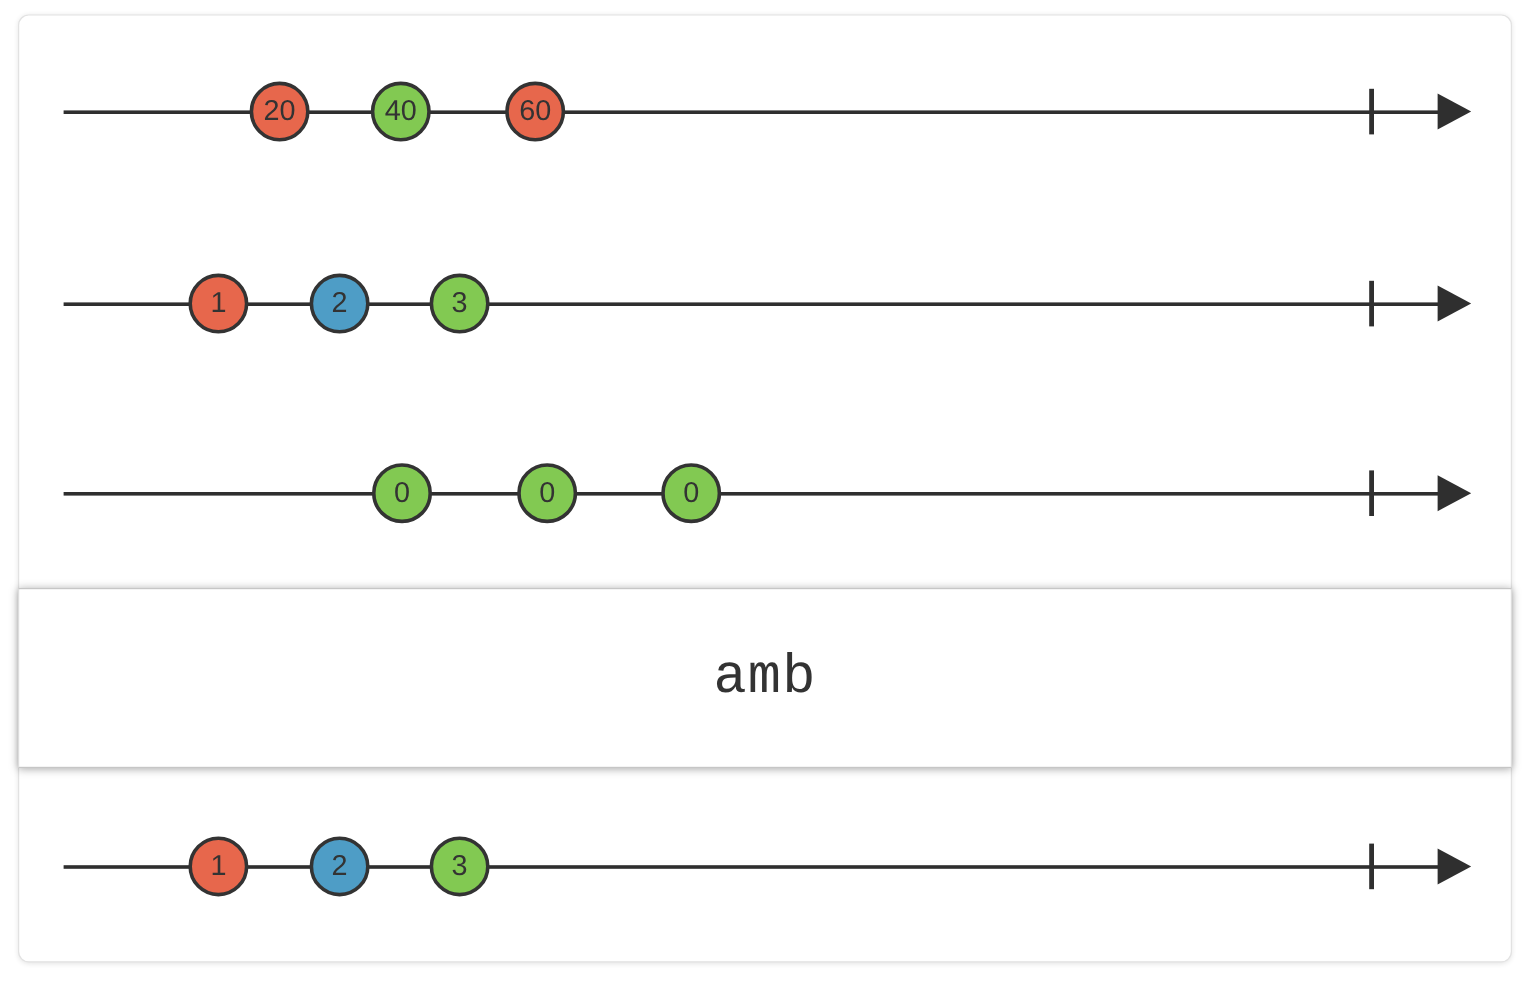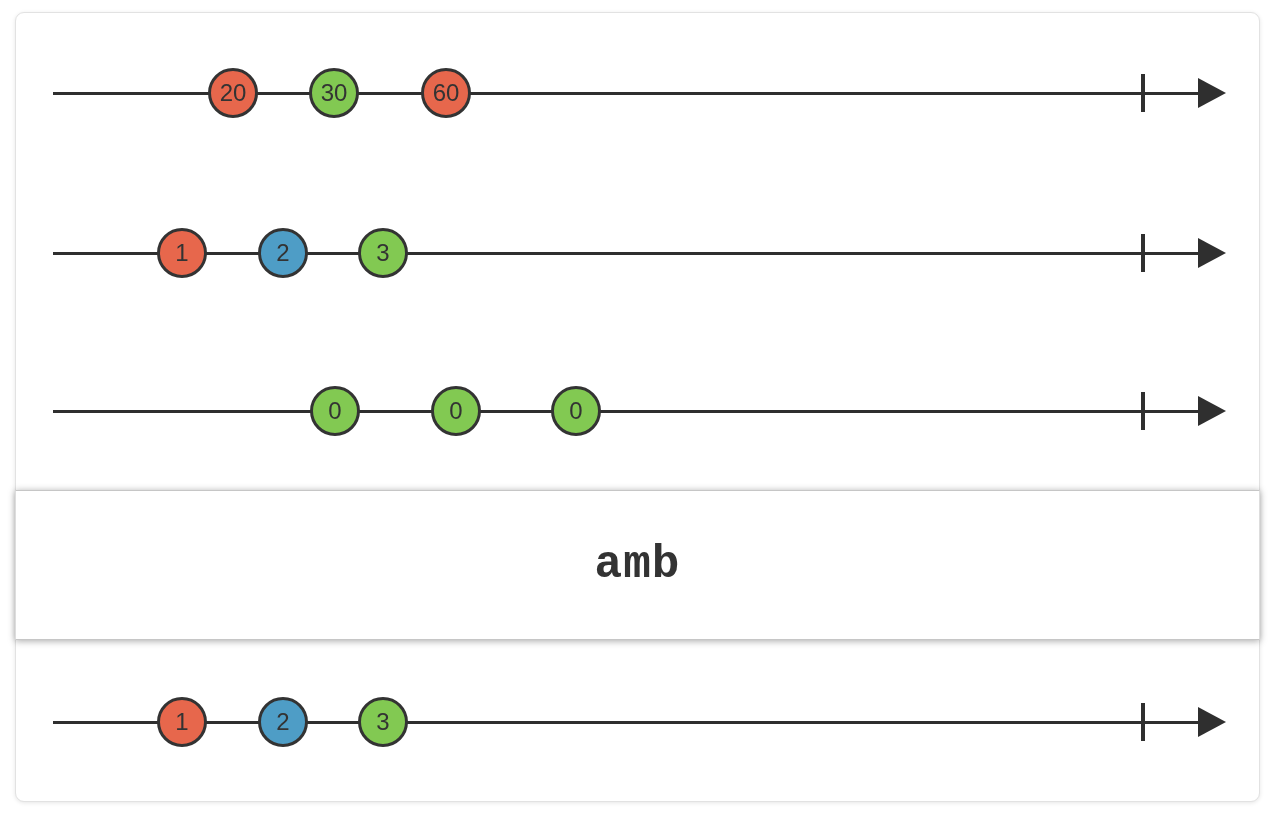--- a/index.html
+++ b/index.html
@@ -12,21 +12,21 @@
     background:#ffffff;border:1px solid #e2e2e2;border-radius:9px;
     box-shadow:0 1px 4px rgba(0,0,0,0.10);
   }
   .operator-box{
     position:absolute;left:15px;top:490px;width:1243px;height:148px;
     background:#ffffff;border:1px solid #c6c6c6;border-left-color:#dddddd;border-right-color:#dddddd;
     box-shadow:0 1px 7px rgba(0,0,0,0.35);
     display:flex;align-items:center;justify-content:center;z-index:5;
   }
   .operator-label{
-    font-family:"Liberation Mono",monospace;font-weight:700;font-size:46px;
+    font-family:"Liberation Mono",monospace;font-weight:400;font-size:46px;
     color:#333333;letter-spacing:1px;
   }
   .timeline{position:absolute;left:0;top:0;width:100%;height:0;z-index:2;}
   .tl-line{position:absolute;height:3px;}
   .tl-tick{position:absolute;width:4px;}
   .tl-arrow{position:absolute;width:0;height:0;border-style:solid;border-color:transparent;}
   .marble{
     position:absolute;width:44px;height:44px;border-radius:50%;
     border:3px solid #333333;display:flex;align-items:center;justify-content:center;
     font-size:24px;color:#333333;box-sizing:content-box;
@@ -38,21 +38,21 @@
 <body>
 
 <div class="stage">
   <div class="card"></div>
   <div id="timelines">
       <div class="timeline">
         <div class="tl-line" style="left: 53px; top: 91.5px; width: 1147px; background: rgb(47, 47, 47);"></div>
         <div class="tl-tick" style="left: 1141px; top: 74px; height: 38px; background: rgb(47, 47, 47);"></div>
         <div class="tl-arrow" style="left: 1198px; top: 78px; border-top-width: 15px; border-bottom-width: 15px; border-left: 28px solid rgb(47, 47, 47);"></div>
         <div class="marble input" style="left: 208px; top: 68px; background: rgb(231, 103, 76);">20</div>
-        <div class="marble input" style="left: 309px; top: 68px; background: rgb(130, 201, 82);">30</div>
+        <div class="marble input" style="left: 309px; top: 68px; background: rgb(130, 201, 82);">40</div>
         <div class="marble input" style="left: 421px; top: 68px; background: rgb(231, 103, 76);">60</div>
       </div>
       <div class="timeline">
         <div class="tl-line" style="left: 53px; top: 251.5px; width: 1147px; background: rgb(47, 47, 47);"></div>
         <div class="tl-tick" style="left: 1141px; top: 234px; height: 38px; background: rgb(47, 47, 47);"></div>
         <div class="tl-arrow" style="left: 1198px; top: 238px; border-top-width: 15px; border-bottom-width: 15px; border-left: 28px solid rgb(47, 47, 47);"></div>
         <div class="marble input" style="left: 157px; top: 228px; background: rgb(231, 103, 76);">1</div>
         <div class="marble input" style="left: 258px; top: 228px; background: rgb(78, 157, 198);">2</div>
         <div class="marble input" style="left: 358px; top: 228px; background: rgb(130, 201, 82);">3</div>
       </div>

